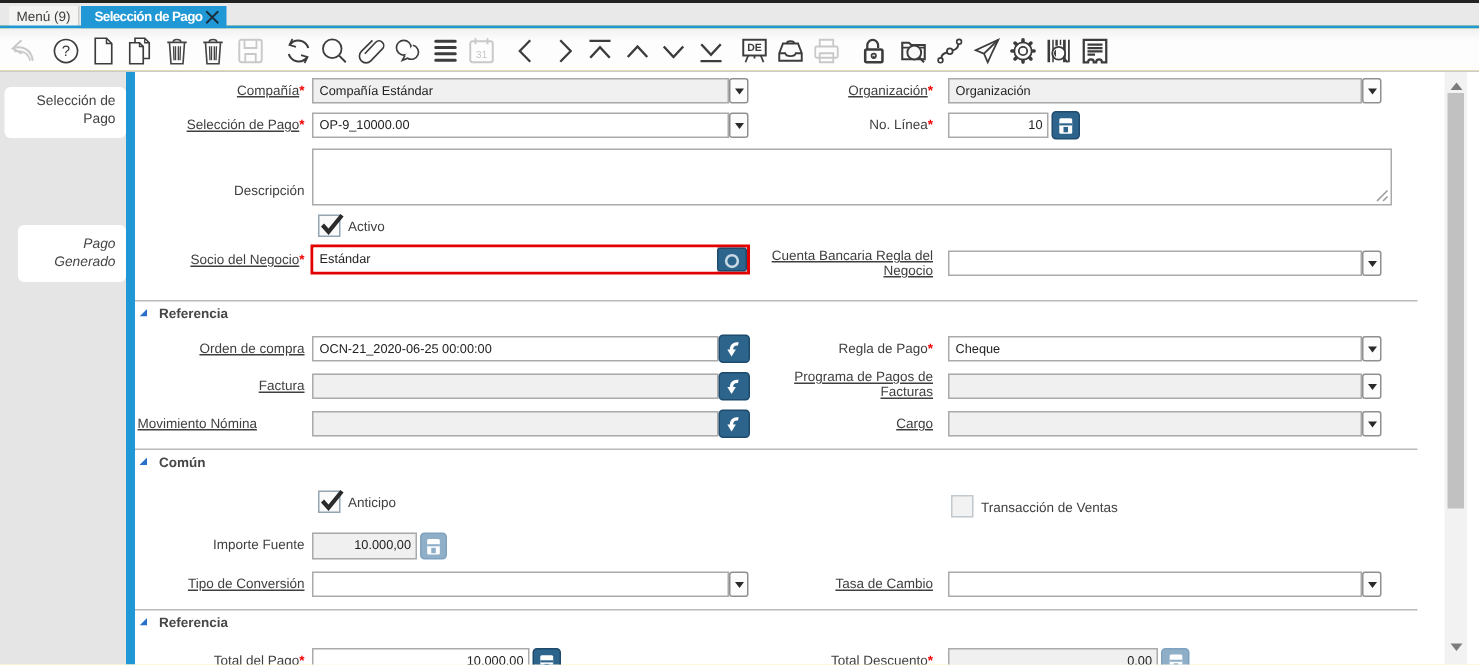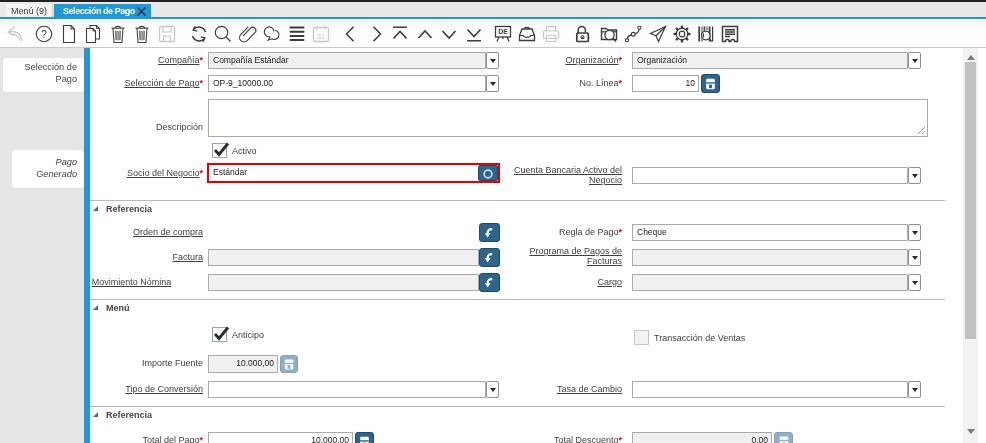--- a/index.html
+++ b/index.html
@@ -330,31 +330,32 @@
   <div class="cblbl" style="left:232px; top:146px;">Activo</div>
 
   <div class="lbl" style="left:60px; top:168px; width:143px;"><u>Socio del Negocio</u><span class="ast">*</span></div>
   <div style="position:absolute; left:207px; top:163px; width:293px; height:20px; border:2px solid #e20000; background:#fff;"></div>
   <div class="fld" style="left:209px; top:165px; width:269px; height:16px; border:none;">Estándar</div>
   <div class="bluebtn" style="left:478px; top:165px; width:20px; height:16px; border-radius:2px;">
       <svg width="16" height="14" viewBox="0 0 16 14">
         <circle cx="8" cy="7" r="3.9" fill="none" stroke="#c9d8e5" stroke-width="1.7"></circle>
       </svg>
     </div>
-  <div class="lbl" style="left:479px; top:165px; width:143px; line-height:10px;"><u>Cuenta Bancaria Activo del</u><br><u>Negocio</u></div>
+  <div class="lbl" style="left:479px; top:165px; width:143px; line-height:10px;"><u>Cuenta Bancaria Regla del</u><br><u>Negocio</u></div>
   <div class="fld" style="left:632px; top:167px; width:276px; height:17px;"></div>
   <div class="combo-btn" style="left:908px; top:167px; width:13px; height:17px;"></div>
 
   <div class="grpline" style="left:90px; top:200px;"></div>
   <svg style="position:absolute; left:93px; top:206px;" width="5" height="5" viewBox="0 0 5 5">
       <polygon points="5,0 5,5 0,5" fill="#2a6fc9"></polygon>
     </svg>
   <div class="grplbl" style="left:106px; top:204px;">Referencia</div>
 
   <div class="lbl" style="left:60px; top:227px; width:143px;"><u>Orden de compra</u></div>
+  <div class="fld" style="left:208px; top:224px; width:271px; height:17px;">OCN-21_2020-06-25 00:00:00</div>
   <div class="bluebtn" style="left:479px; top:223px; width:21px; height:19px;">
       <svg width="19" height="17" viewBox="0 0 19 17">
         <path d="M12.2 4.3 C9.2 3.7 7.2 6 7.8 8.6" stroke="#fff" stroke-width="2.2" fill="none"></path>
         <path d="M4.9 8 L10.6 8 L7.7 12.6 Z" fill="#fff"></path>
       </svg>
     </div>
   <div class="lbl" style="left:479px; top:227px; width:143px;">Regla de Pago<span class="ast">*</span></div>
   <div class="fld" style="left:632px; top:224px; width:276px; height:17px;">Cheque</div>
   <div class="combo-btn" style="left:908px; top:224px; width:13px; height:17px;"></div>
 
@@ -379,21 +380,21 @@
       </svg>
     </div>
   <div class="lbl" style="left:479px; top:277px; width:143px;"><u>Cargo</u></div>
   <div class="fld ro" style="left:632px; top:274px; width:276px; height:17px;"></div>
   <div class="combo-btn" style="left:908px; top:274px; width:13px; height:17px;"></div>
 
   <div class="grpline" style="left:90px; top:299px;"></div>
   <svg style="position:absolute; left:93px; top:305px;" width="5" height="5" viewBox="0 0 5 5">
       <polygon points="5,0 5,5 0,5" fill="#2a6fc9"></polygon>
     </svg>
-  <div class="grplbl" style="left:106px; top:303px;">Menú</div>
+  <div class="grplbl" style="left:106px; top:303px;">Común</div>
 
   <div class="cb" style="left:212px; top:327px;"></div>
   <svg class="check" style="left:212px; top:324px;" width="19" height="19" viewBox="0 0 19 19" fill="none">
       <path d="M3 10 L7 14.5 L16 3.5" stroke="#2b2b2b" stroke-width="2.8"></path>
     </svg>
   <div class="cblbl" style="left:232px; top:330px;">Anticipo</div>
   <div class="cb" style="left:634px; top:330px; background:#f2f2f2; border-color:#c2c9ce;"></div>
   <div class="cblbl" style="left:654px; top:333px;">Transacción de Ventas</div>
 
   <div class="lbl" style="left:60px; top:358px; width:143px;">Importe Fuente</div>

